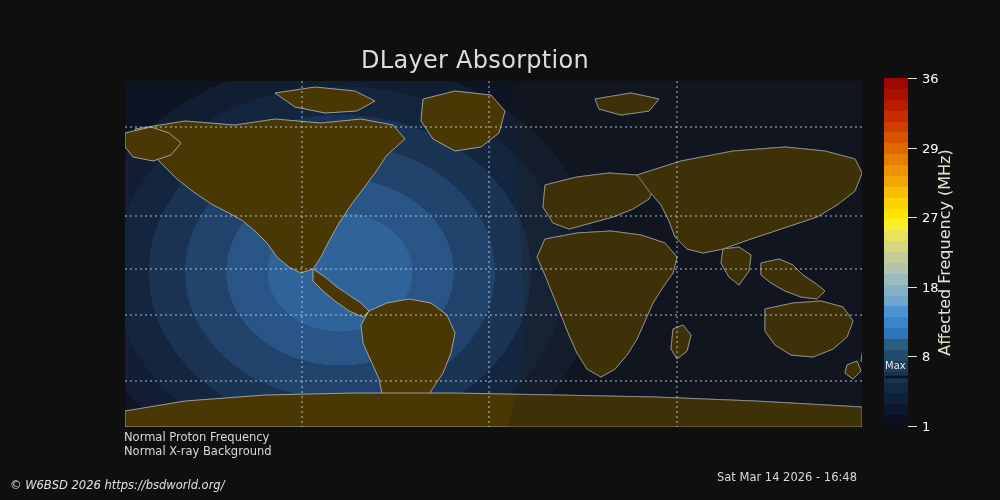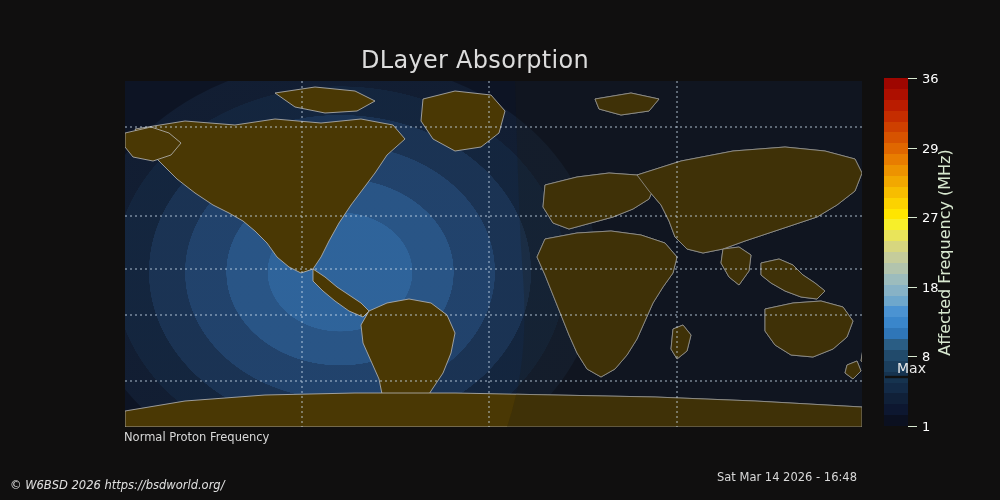--- a/index.html
+++ b/index.html
@@ -21,21 +21,21 @@
   .cbar-ticks{position:absolute;left:24px;top:0;width:70px;height:348px;}
   .tick{position:absolute;left:0;height:1px;width:9px;background:#d8e8d0;}
   .ticklab{position:absolute;left:14px;font-size:13px;color:#ffffff;
            transform:translateY(-50%);white-space:nowrap;}
   .cbar-axis-label{position:absolute;left:934px;top:78px;height:348px;width:20px;
         display:flex;align-items:center;justify-content:center;}
   .cbar-axis-label span{display:block;transform:rotate(-90deg);white-space:nowrap;
         font-size:16px;color:#d8e8d0;}
 
   .maxmark{position:absolute;left:884px;width:34px;height:22px;pointer-events:none;}
-  .maxmark .mtxt{position:absolute;left:13px;top:-2px;font-size:14px;color:#e8e8e8;}
+  .maxmark .mtxt{position:absolute;left:1px;top:-2px;font-size:10px;color:#e8e8e8;}
   .maxmark svg{position:absolute;left:0;top:9px;}
 
   
   .note{position:absolute;font-size:11.5px;color:#d8d8d8;white-space:nowrap;}
   .note.l1{left:124px;top:430px;}
   .note.l2{left:124px;top:444px;}
   .stamp{position:absolute;right:143px;top:434px;font-size:11.5px;color:#d8d8d8;white-space:nowrap;margin-top:36px;}
   .copy{position:absolute;left:10px;top:478px;font-size:11.5px;color:#e0e0e0;
         font-style:italic;white-space:nowrap;}
 </style>
@@ -219,16 +219,17 @@
 
   <div class="maxmark" id="maxmark" style="top: 362.314px;">
     <span class="mtxt">Max</span>
     <svg width="34" height="12" viewBox="0 0 34 12">
       <line x1="1" y1="6" x2="25" y2="6" stroke="#111" stroke-width="2.4"></line>
       <polygon points="24,1 34,6 24,11" fill="#111"></polygon>
     </svg>
   </div>
 
   <div class="note l1">Normal Proton Frequency</div>
+  <div class="note l2">Normal X-ray Background</div>
   <div class="stamp">Sat Mar 14 2026 - 16:48</div>
   <div class="copy">© W6BSD 2026 https://bsdworld.org/</div>
 
 </div>
 
 </body></html>

